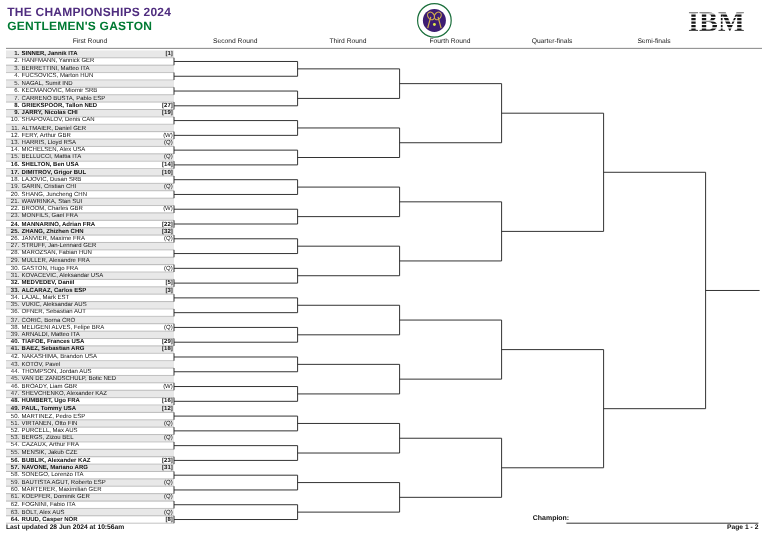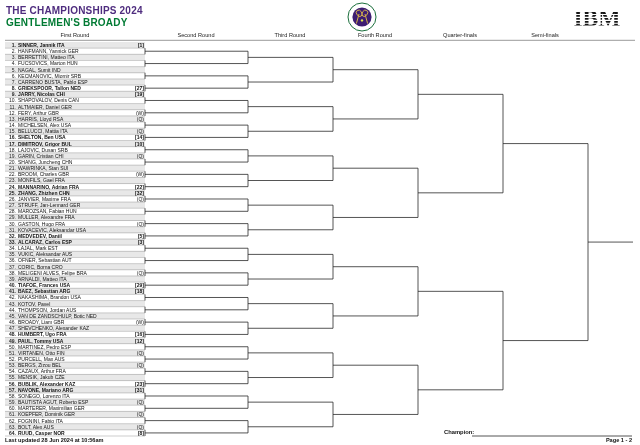--- a/index.html
+++ b/index.html
@@ -29,21 +29,21 @@
   .foot-left{position:absolute;left:5px;top:437px;font-size:5.6px;font-weight:bold;}
   .foot-right{position:absolute;right:8px;top:437px;font-size:5.6px;font-weight:bold;}
 </style>
 </head>
 <body>
 
 <div class="page">
 
   <div class="title-block">
     <div class="evt-title" style="color: rgb(79, 45, 127);">THE CHAMPIONSHIPS 2024</div>
-    <div class="evt-sub" style="color: rgb(0, 122, 51);">GENTLEMEN'S BROADY</div>
+    <div class="evt-sub" style="color: rgb(0, 122, 51);">GENTLEMEN'S GASTON</div>
   </div>
 
   <svg class="wlogo" width="30" height="30" viewBox="0 0 30 30">
     <circle cx="15" cy="15" r="14" fill="#ffffff" stroke="#1b6f3c" stroke-width="1"></circle>
     <circle cx="15" cy="15" r="9.6" fill="#3d1d72"></circle>
     <line x1="12" y1="12" x2="9.4" y2="21.5" stroke="#d4b24c" stroke-width="1"></line>
     <line x1="18" y1="12" x2="20.6" y2="21.5" stroke="#d4b24c" stroke-width="1"></line>
     <ellipse cx="12.2" cy="11.3" rx="2.6" ry="3.4" transform="rotate(-35 12.2 11.3)" fill="none" stroke="#d4b24c" stroke-width="0.9"></ellipse>
     <ellipse cx="17.8" cy="11.3" rx="2.6" ry="3.4" transform="rotate(35 17.8 11.3)" fill="none" stroke="#d4b24c" stroke-width="0.9"></ellipse>
     <circle cx="15" cy="18.4" r="1.2" fill="#dfe84a"></circle>

